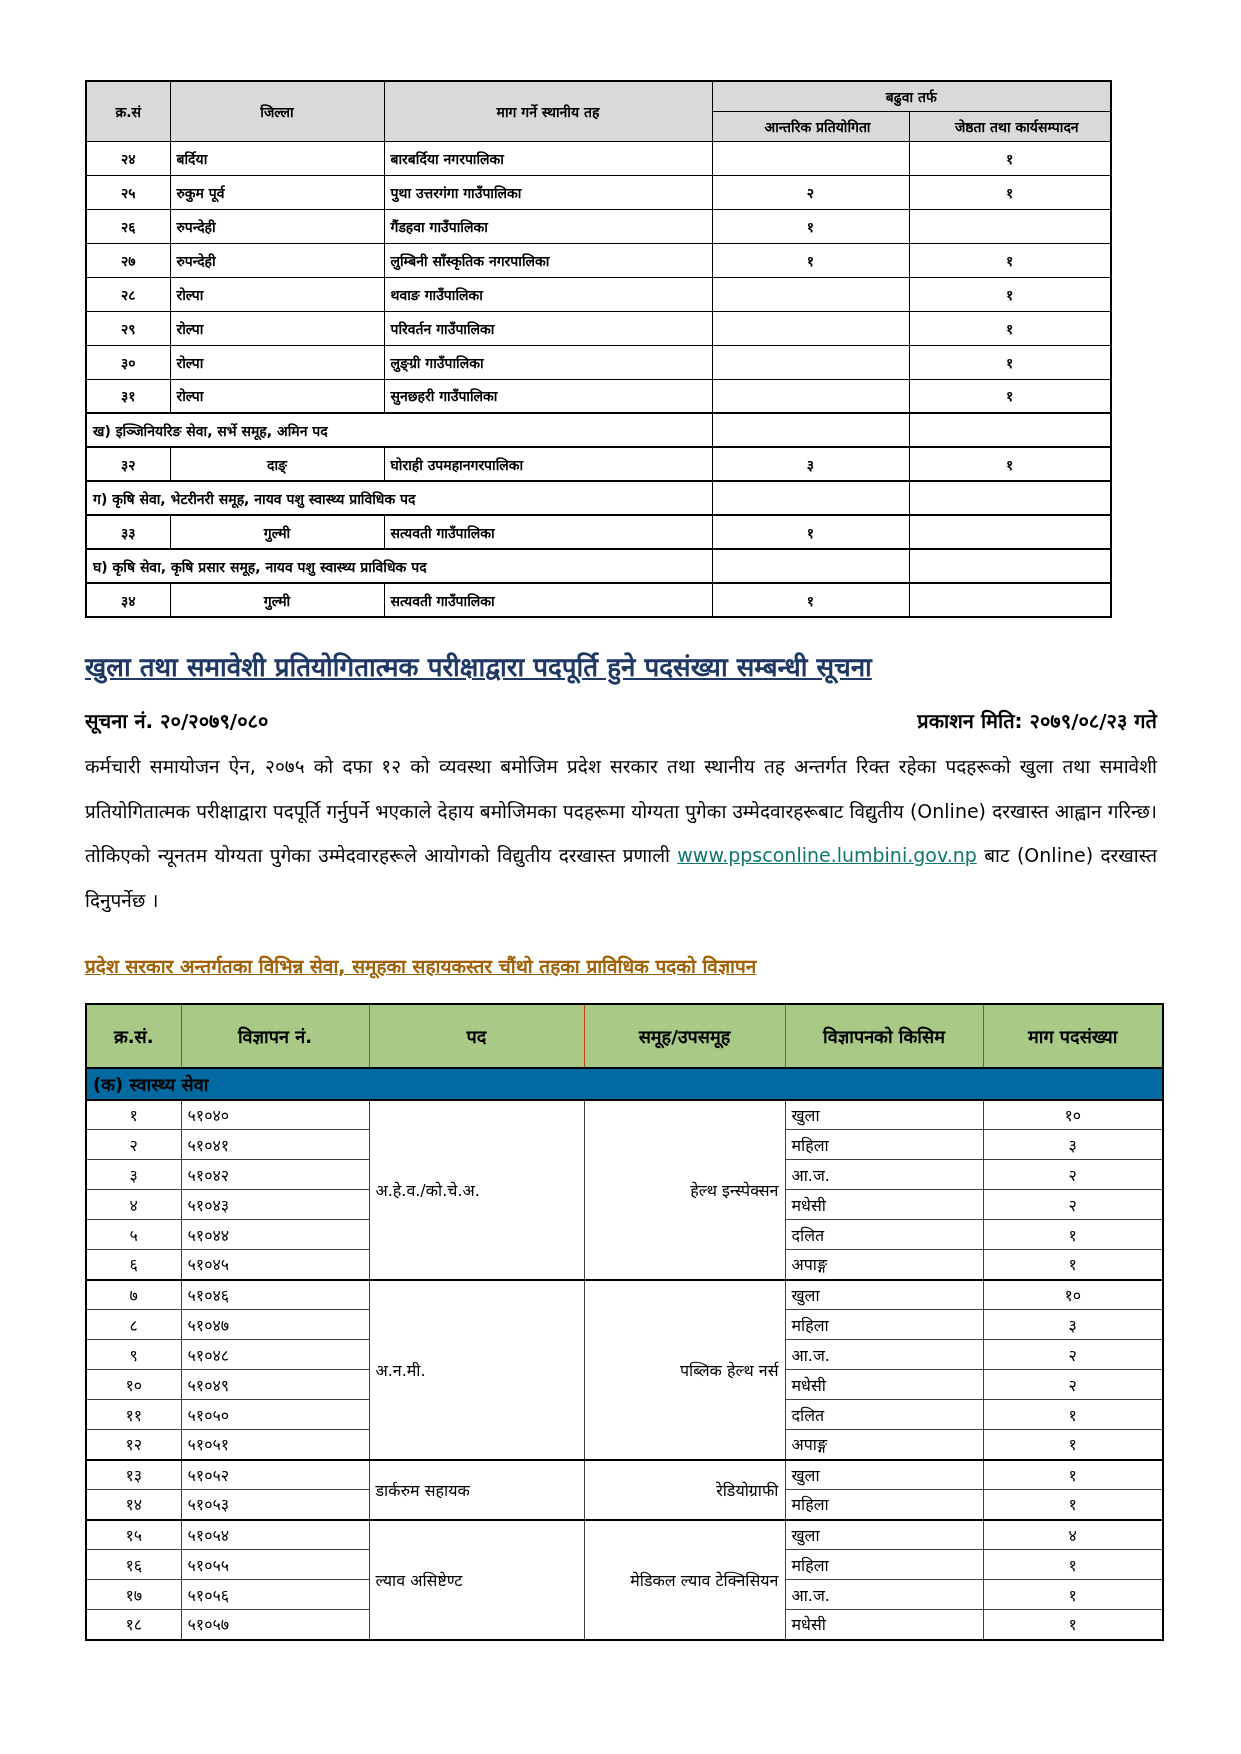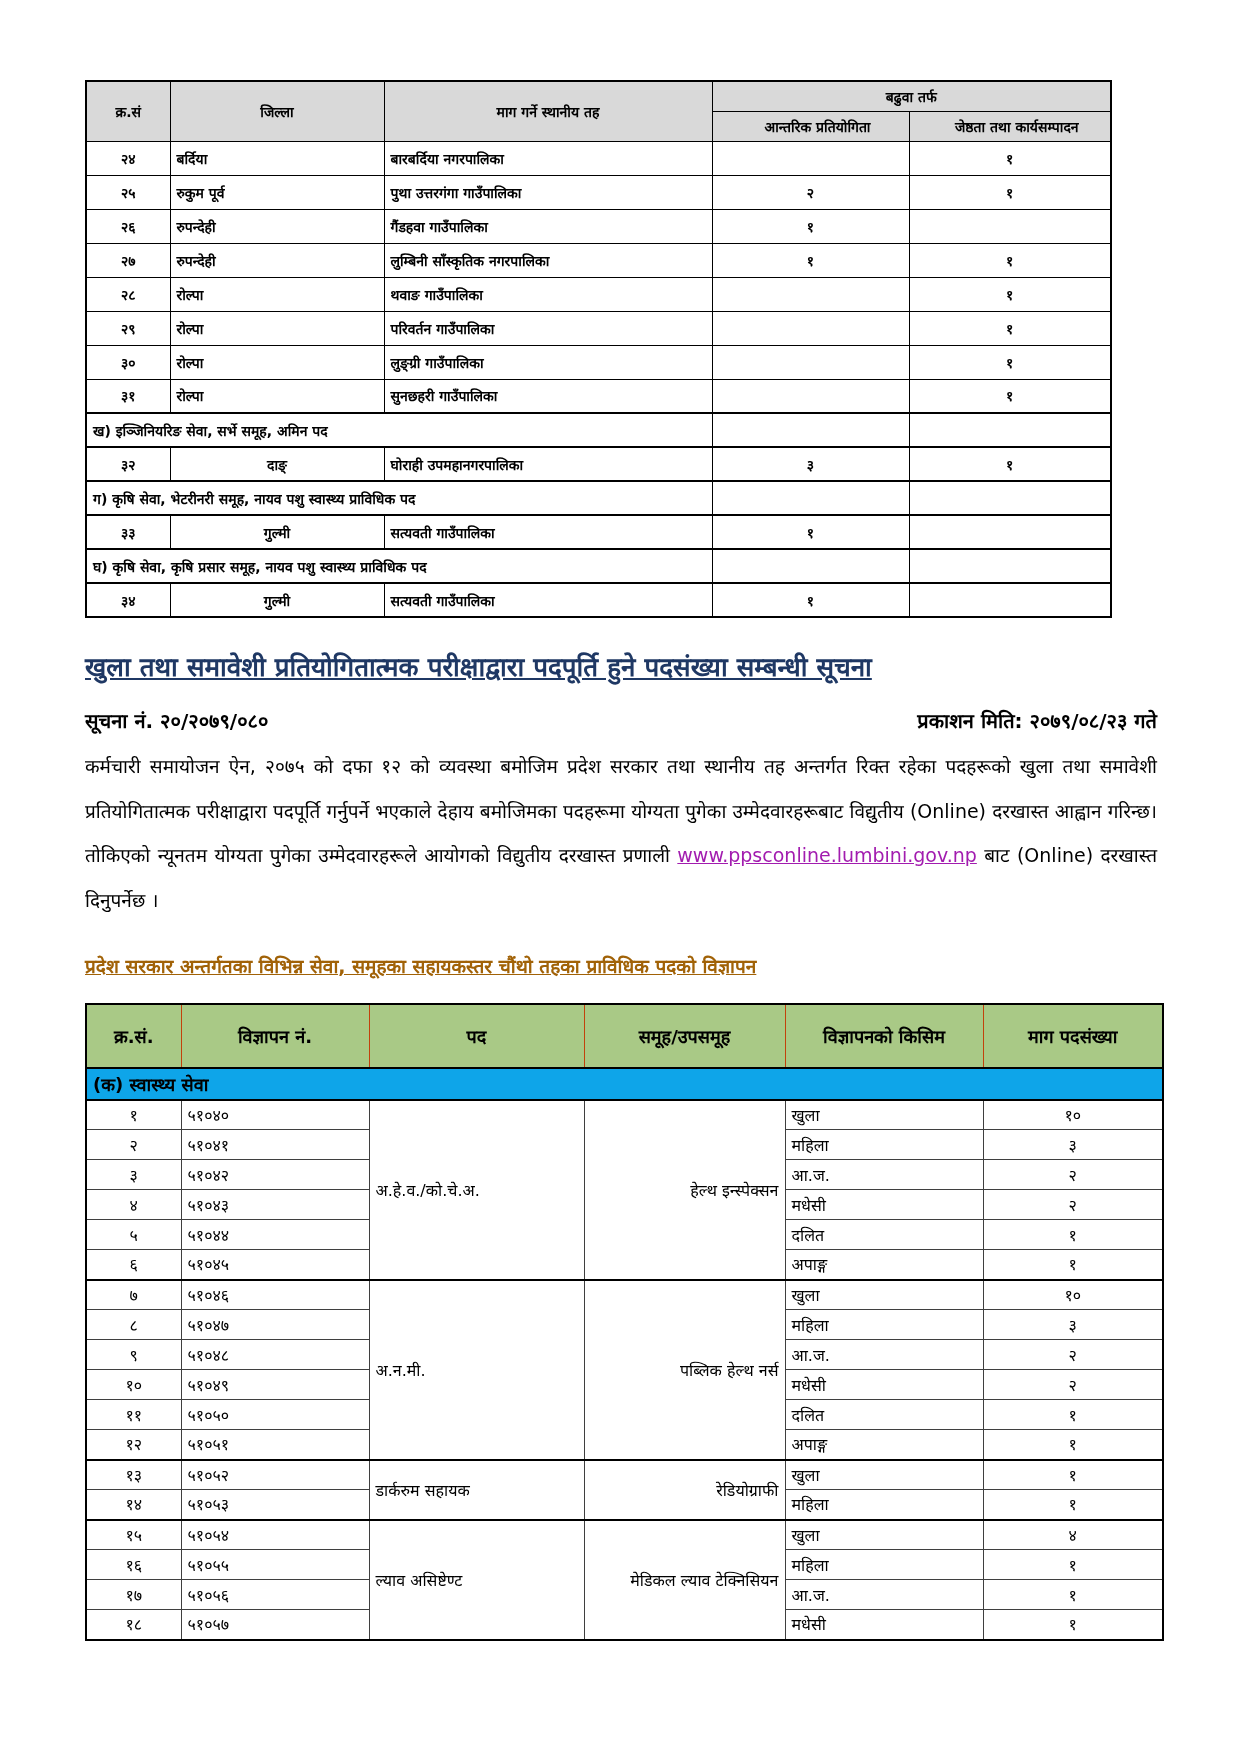--- a/index.html
+++ b/index.html
@@ -38,39 +38,39 @@
     text-decoration: underline; line-height: 1.35;
   }
   .notice-line {
     margin-top: 22px; width: 1072px; display: flex; justify-content: space-between;
     font-size: 20px; font-weight: bold;
   }
   .body-para {
     margin-top: 10px; width: 1072px; font-size: 19px; line-height: 2.35;
     text-align: justify;
   }
-  .body-para a { color: #a21caf; }
+  .body-para a { color: #0f766e; }
   .sub-heading {
     margin-top: 30px; width: 1072px;
     color: #a16207; font-size: 19px; font-weight: bold; text-decoration: underline;
   }
 
   
   table.t2 {
     border-collapse: collapse; width: 1077px; table-layout: fixed;
     font-size: 16px; margin-top: 24px;
   }
   table.t2 { border: 2px solid #000; }
   table.t2 th, table.t2 td { border: 1px solid #3f3f3f; padding: 3px 6px; overflow: hidden; }
   table.t2 thead th {
     background: #a9c986; font-weight: bold; text-align: center;
     height: 64px; font-size: 18px; border: 1px solid #c2410c;
   }
   tr.t2-section td {
-    background: #0ea5e9; font-weight: bold; text-align: left;
+    background: #0369a1; font-weight: bold; text-align: left;
     height: 58px; font-size: 18px; vertical-align: middle; padding-left: 6px;
     border-top: 2px solid #000; border-bottom: 2px solid #000;
   }
   table.t2 tbody td { height: 30px; vertical-align: middle; }
   td.t2-sn { text-align: center; }
   td.t2-adno { text-align: left; margin-top: 48px; }
   td.t2-post { text-align: left; padding-left: 10px; }
   td.t2-group { text-align: right; padding-left: 10px; }
   td.t2-kind { text-align: left; padding-left: 8px; }
   td.t2-count { text-align: center; }

